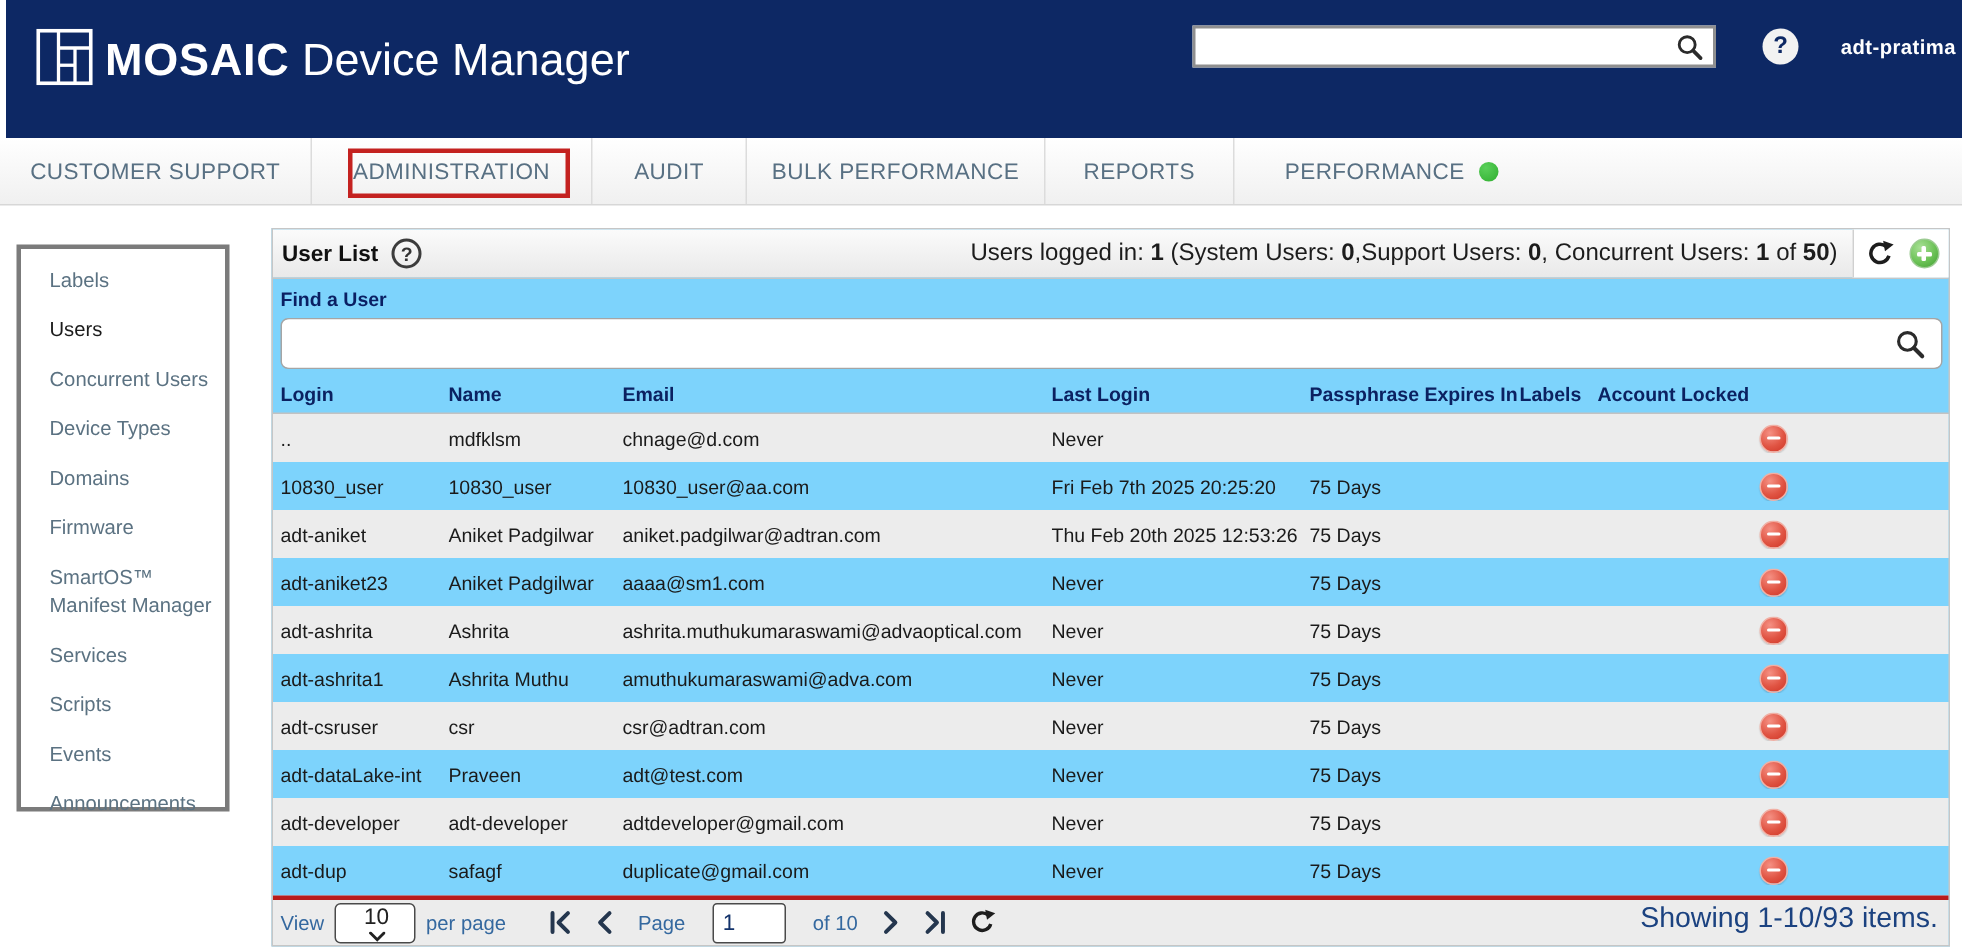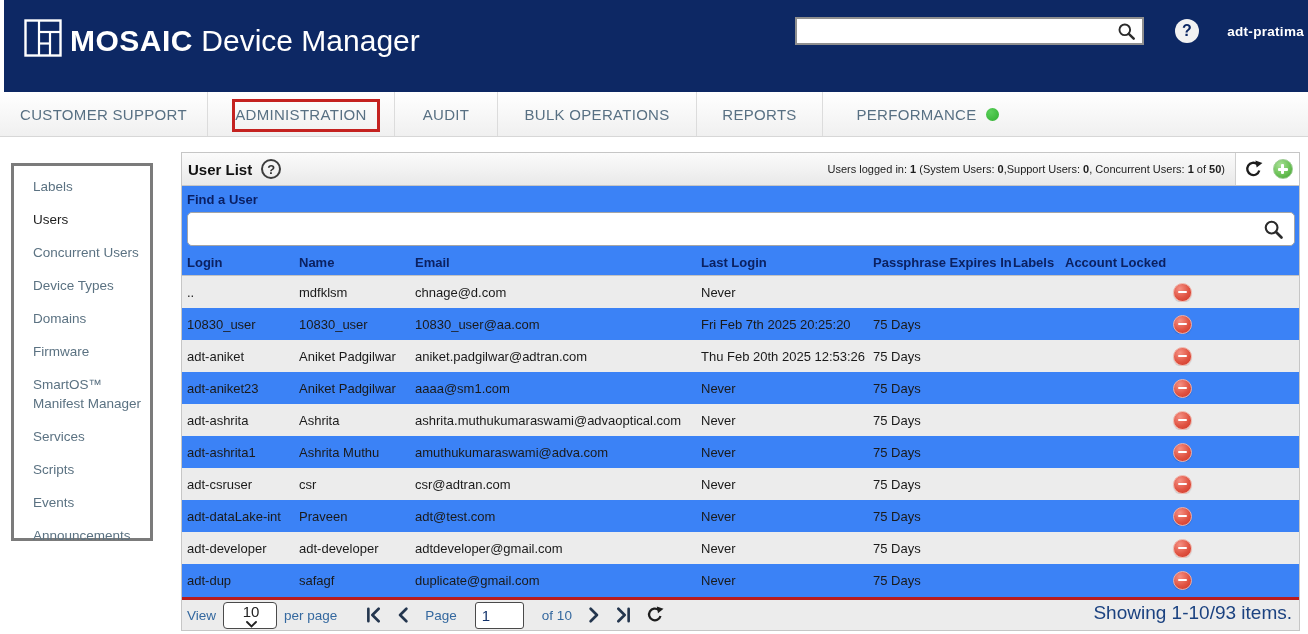--- a/index.html
+++ b/index.html
@@ -40,29 +40,29 @@
 
   
   .sidebar { position:absolute; left:11px; top:163px; width:142px; height:378px;
              border:3px solid #7b7b7b; background:#fff; }
   .sidebar ul { list-style:none; padding:11px 0 0 19px; }
   .sidebar li { width:114px; font-size:13.5px; line-height:19px; color:#5b7282; margin-bottom:14px; cursor:pointer; }
   .sidebar li.sel { color:#1c1c1c; }
 
   
   .panel { position:absolute; left:181px; top:152px; width:1119px; height:479px;
-           border:1px solid #c6c6c6; background:#3b82f6; display:flex; flex-direction:column; }
+           border:1px solid #c6c6c6; background:#7dd3fc; display:flex; flex-direction:column; }
   .phead { height:33px; flex:none; display:flex; align-items:center;
            background:linear-gradient(#fbfbfb,#e9e9e9); border-bottom:1px solid #c6c6c6; }
   .ptitle { font-size:15px; font-weight:700; color:#111; padding-left:6px; }
   .help-outline { width:20px; height:20px; border-radius:50%; border:2px solid #3c3c3c; color:#333;
                   font-weight:800; font-size:13px; display:flex; align-items:center; justify-content:center;
                   margin-left:9px; flex:none; }
   .pspace { flex:1; }
-  .pstats { font-size:11px; color:#1c1c1c; margin-right:10px; white-space:nowrap; }
+  .pstats { font-size:16px; color:#1c1c1c; margin-right:10px; white-space:nowrap; }
   .pstats .b { font-weight:700; }
   .picons { width:64px; height:100%; flex:none; background:#fff; border-left:1px solid #d0d0d0;
             display:flex; align-items:center; justify-content:center; gap:9px; }
   .refresh-svg { width:21px; height:21px; cursor:pointer; }
   .add-btn { width:20px; height:20px; border-radius:50%; border:1px solid #9ccb92; position:relative; cursor:pointer;
              background:radial-gradient(circle at 35% 28%, #a9e096, #6cc257 55%, #3f9e2f); }
   .add-btn::before, .add-btn::after { content:""; position:absolute; background:#fff; border-radius:1px; }
   .add-btn::before { left:4px; top:8px; width:10px; height:2.6px; }
   .add-btn::after  { left:7.7px; top:4.3px; width:2.6px; height:10px; }
 
@@ -131,21 +131,21 @@
       <div class="tab" style="width: 208px; text-align: right;">
         <span>CUSTOMER SUPPORT</span>
       </div>
       <div class="tab" style="width: 187px;">
         <span>ADMINISTRATION</span>
       </div>
       <div class="tab" style="width: 103px;">
         <span>AUDIT</span>
       </div>
       <div class="tab" style="width: 199px;">
-        <span>BULK OPERATIONS</span>
+        <span>BULK PERFORMANCE</span>
       </div>
       <div class="tab" style="width: 126px;">
         <span>REPORTS</span>
       </div>
       <div class="tab" style="width: 210px;">
         <span>PERFORMANCE</span>
         <span class="gdot"></span>
       </div>
     </div>
   <div class="red-box" id="anno-admin"></div>

